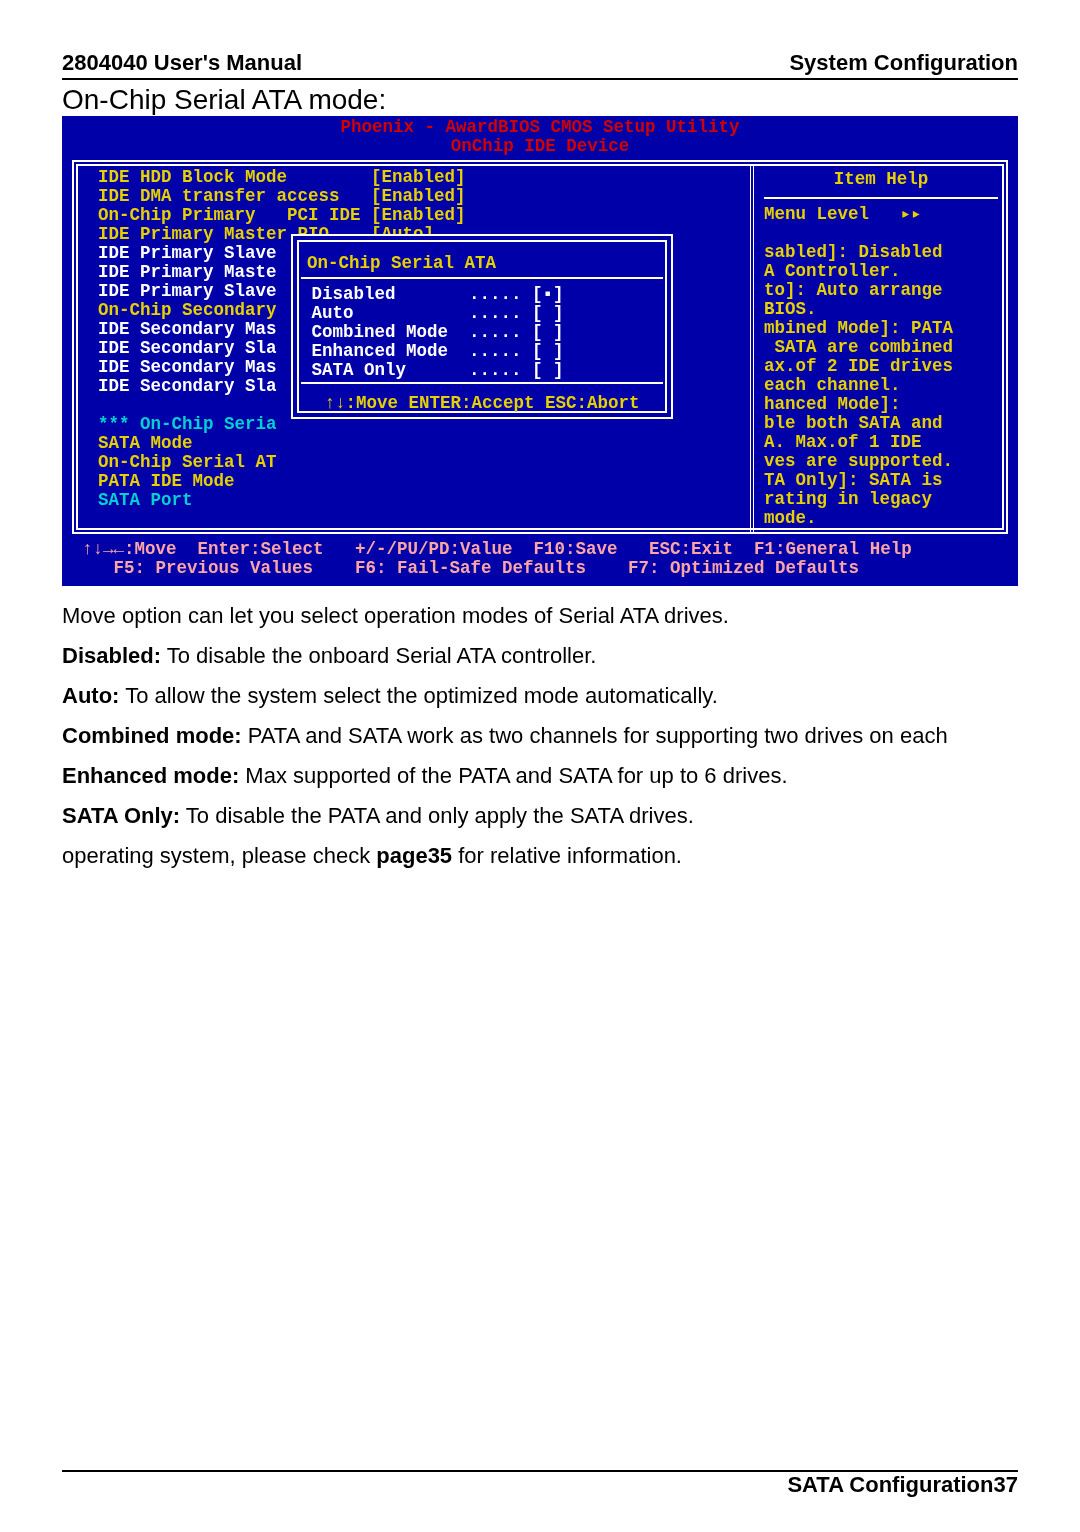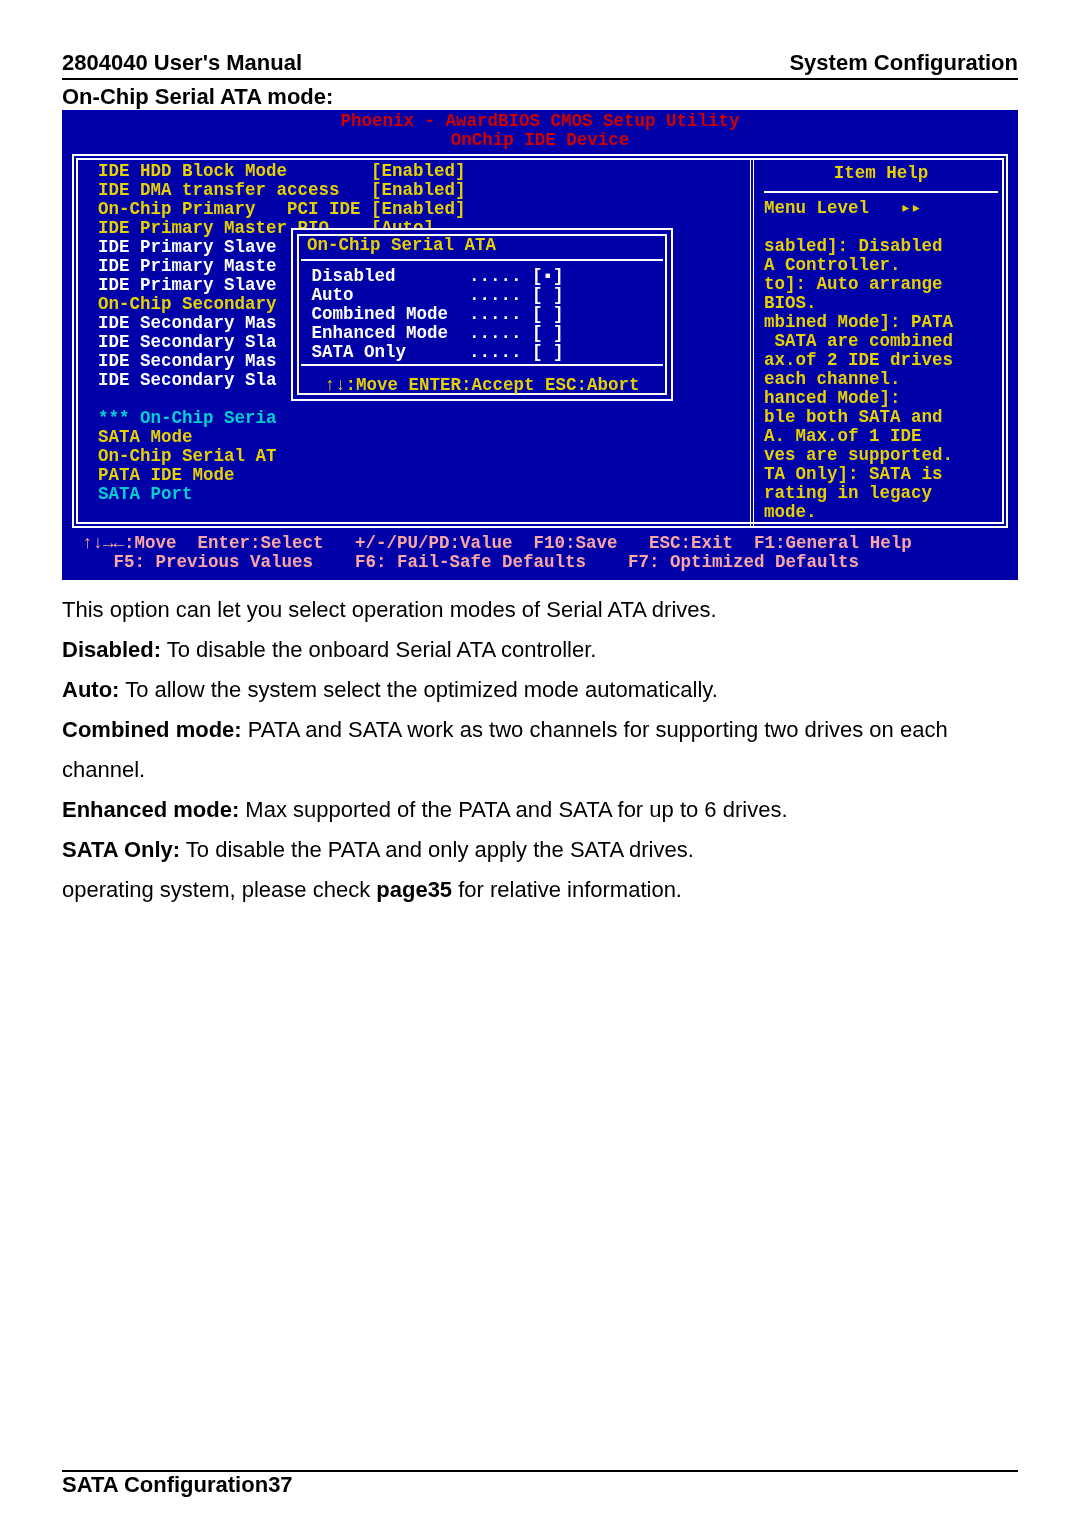--- a/index.html
+++ b/index.html
@@ -5,21 +5,21 @@
   * { margin:0; padding:0; box-sizing:border-box; }
   body {
     width:1080px; height:1532px;
     background:#fff;
     font-family:Arial,Helvetica,sans-serif;
     padding:50px 62px 0 62px;
     position:relative;
   }
   .hdr { display:flex; justify-content:space-between; font-weight:bold; font-size:22px; }
   .hr-top { border:none; border-top:2px solid #000; margin-top:2px; }
-  .h2 { font-weight:bold; font-size:22px; margin-top:4px; }
+  .h2 { font-weight:normal; font-size:28px; margin-top:4px; }
 
   .bios {
     width:100%;
     background:#0000a8;
     color:#fff;
     font-family:"Lucida Console","Courier New",monospace;
     font-size:17.5px;
     font-weight:bold;
     padding:2px 0 6px 0;
     line-height:19px;
@@ -53,21 +53,21 @@
   .item-help{ text-align:center; color:#e6d000; padding:2px 0 6px 0; }
   .right-divider{ border-top:2px solid #fff; margin:2px 0 6px 0; }
 
   
   .popup{
     position:absolute;
     left:219px; top:74px;
     width:382px;
     background:#0000a8;
     border:2px solid #fff;
-    padding:4px 2px 4px 2px;
+    padding:16px 2px 4px 2px;
     z-index:5;
   }
   .popup:after{
     content:""; position:absolute; left:4px; right:4px; top:4px; bottom:4px;
     border:2px solid #fff; pointer-events:none;
   }
   .popup-inner{ position:relative; z-index:1; padding:0 6px; }
   .popup-title{ color:#e6d000; padding:2px 0 2px 6px; }
   .popup-div{ border-top:2px solid #fff; margin:2px 0 6px 0; }
   .popup-row{ white-space:pre; color:#fff; }
@@ -81,21 +81,21 @@
   .footer-bar .fl{ white-space:pre; }
 
   .paras{ font-size:22px; line-height:40px; margin-top:10px; }
   .paras p{ margin-bottom:0; }
   .b{ font-weight:bold; }
 
   .page-footer{
     position:absolute; left:62px; right:62px; bottom:34px;
   }
   .hr-bot{ border:none; border-top:2px solid #000; }
-  .ftr{ display:flex; justify-content:flex-start; font-weight:bold; font-size:22px; }
+  .ftr{ display:flex; justify-content:flex-end; font-weight:bold; font-size:22px; }
 </style>
 </head>
 <body>
 
 <div class="hdr">
   <span>2804040 User's Manual</span>
   <span>System Configuration</span>
 </div>
 <hr class="hr-top">
 
@@ -169,25 +169,24 @@
     </div>
   </div>
 
   <div class="footer-bar">
     <div class="fl">↑↓→←:Move  Enter:Select   +/-/PU/PD:Value  F10:Save   ESC:Exit  F1:General Help</div>
     <div class="fl">   F5: Previous Values    F6: Fail-Safe Defaults    F7: Optimized Defaults</div>
   </div>
 </div>
 
 <div class="paras">
-  <p>This option can let you select operation modes of Serial ATA drives.</p>
+  <p>Move option can let you select operation modes of Serial ATA drives.</p>
   <p><span class="b">Disabled:</span><span> To disable the onboard Serial ATA controller.</span></p>
   <p><span class="b">Auto:</span><span> To allow the system select the optimized mode automatically.</span></p>
   <p><span class="b">Combined mode:</span><span> PATA and SATA work as two channels for supporting two drives on each</span></p>
-  <p>channel.</p>
   <p><span class="b">Enhanced mode:</span><span> Max supported of the PATA and SATA for up to 6 drives.</span></p>
   <p><span class="b">SATA Only:</span><span> To disable the PATA and only apply the SATA drives.</span></p>
   <p>
     <span>operating system, please check </span><span class="b">page35</span><span> for relative information.</span>
   </p>
 </div>
 
 <div class="page-footer">
   <hr class="hr-bot">
   <div class="ftr">

